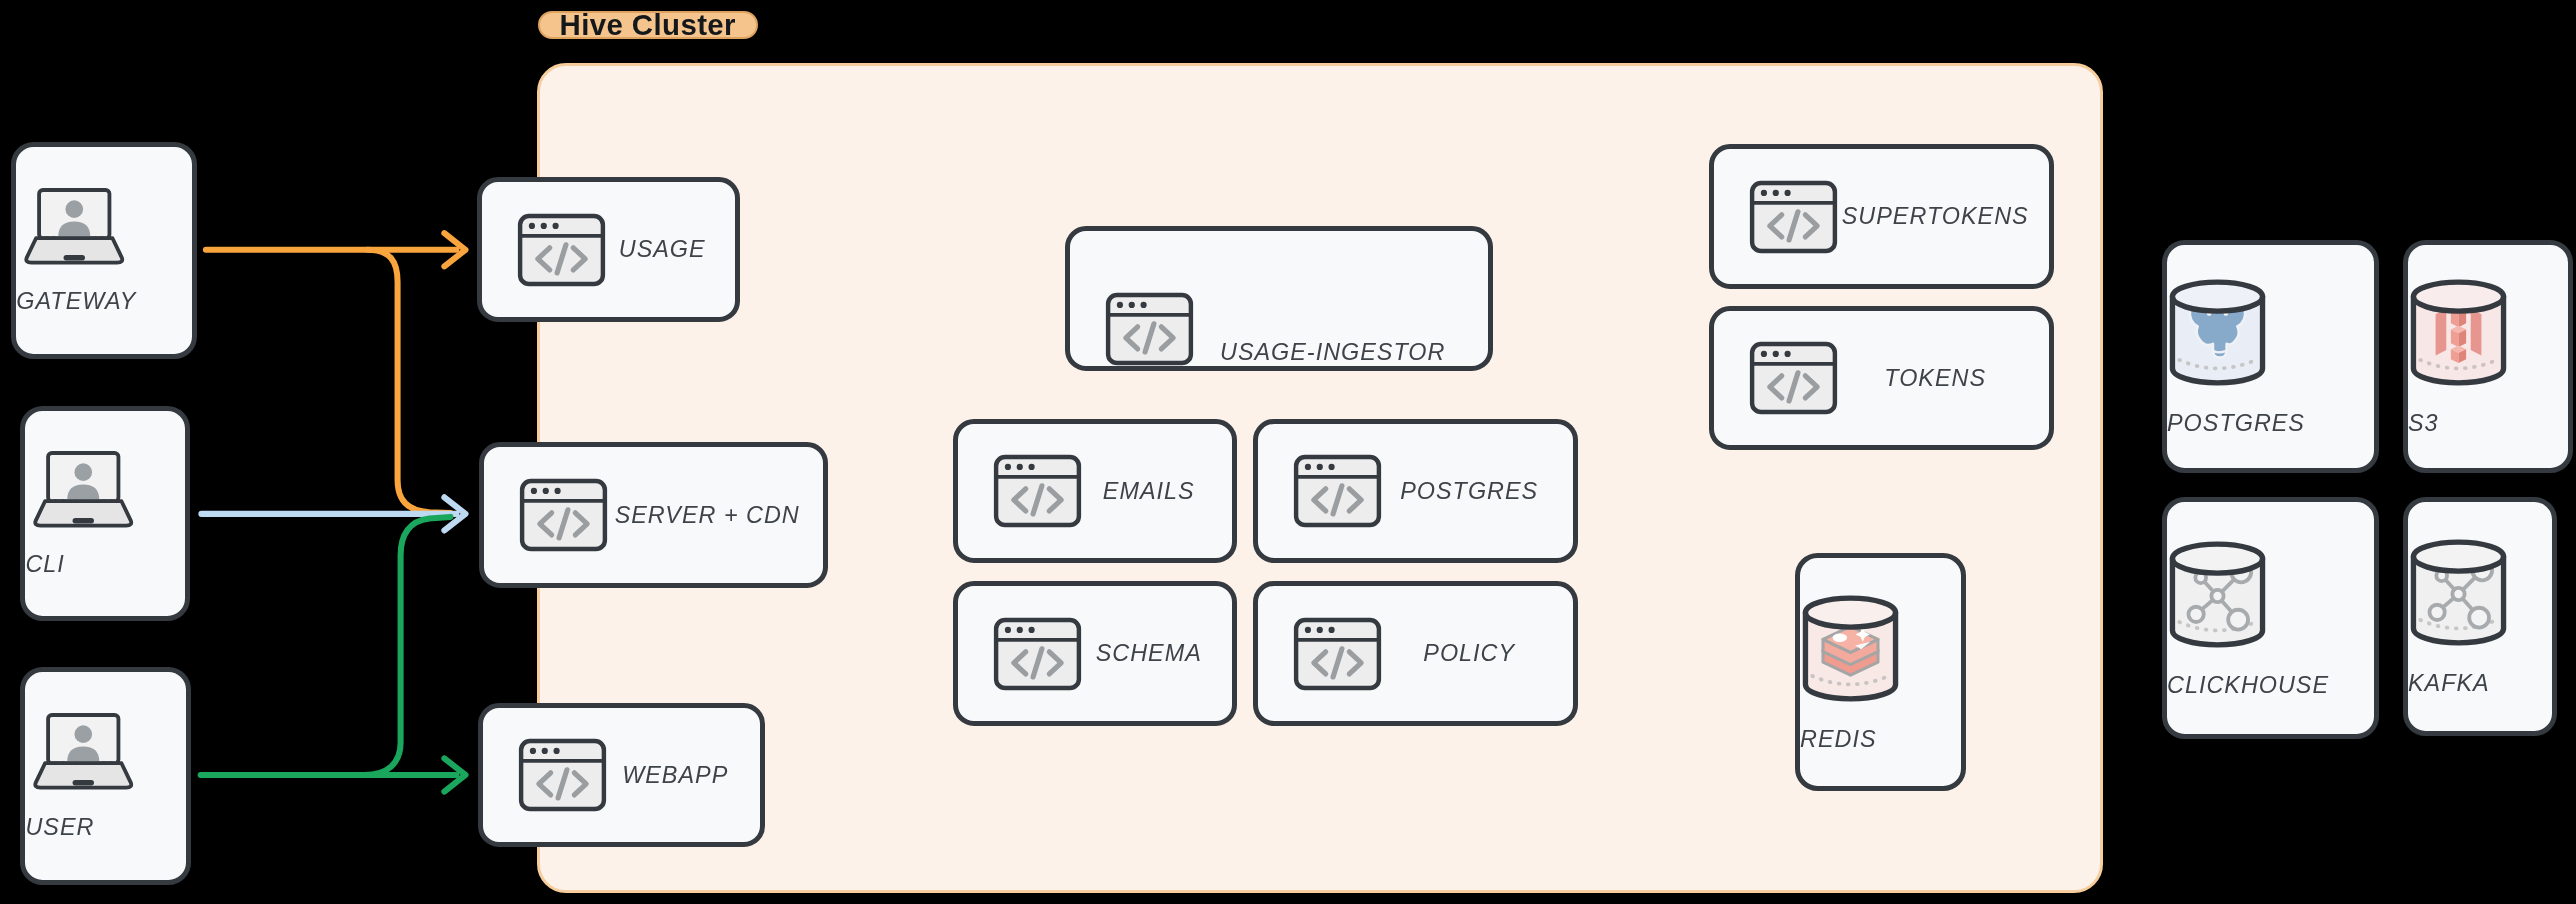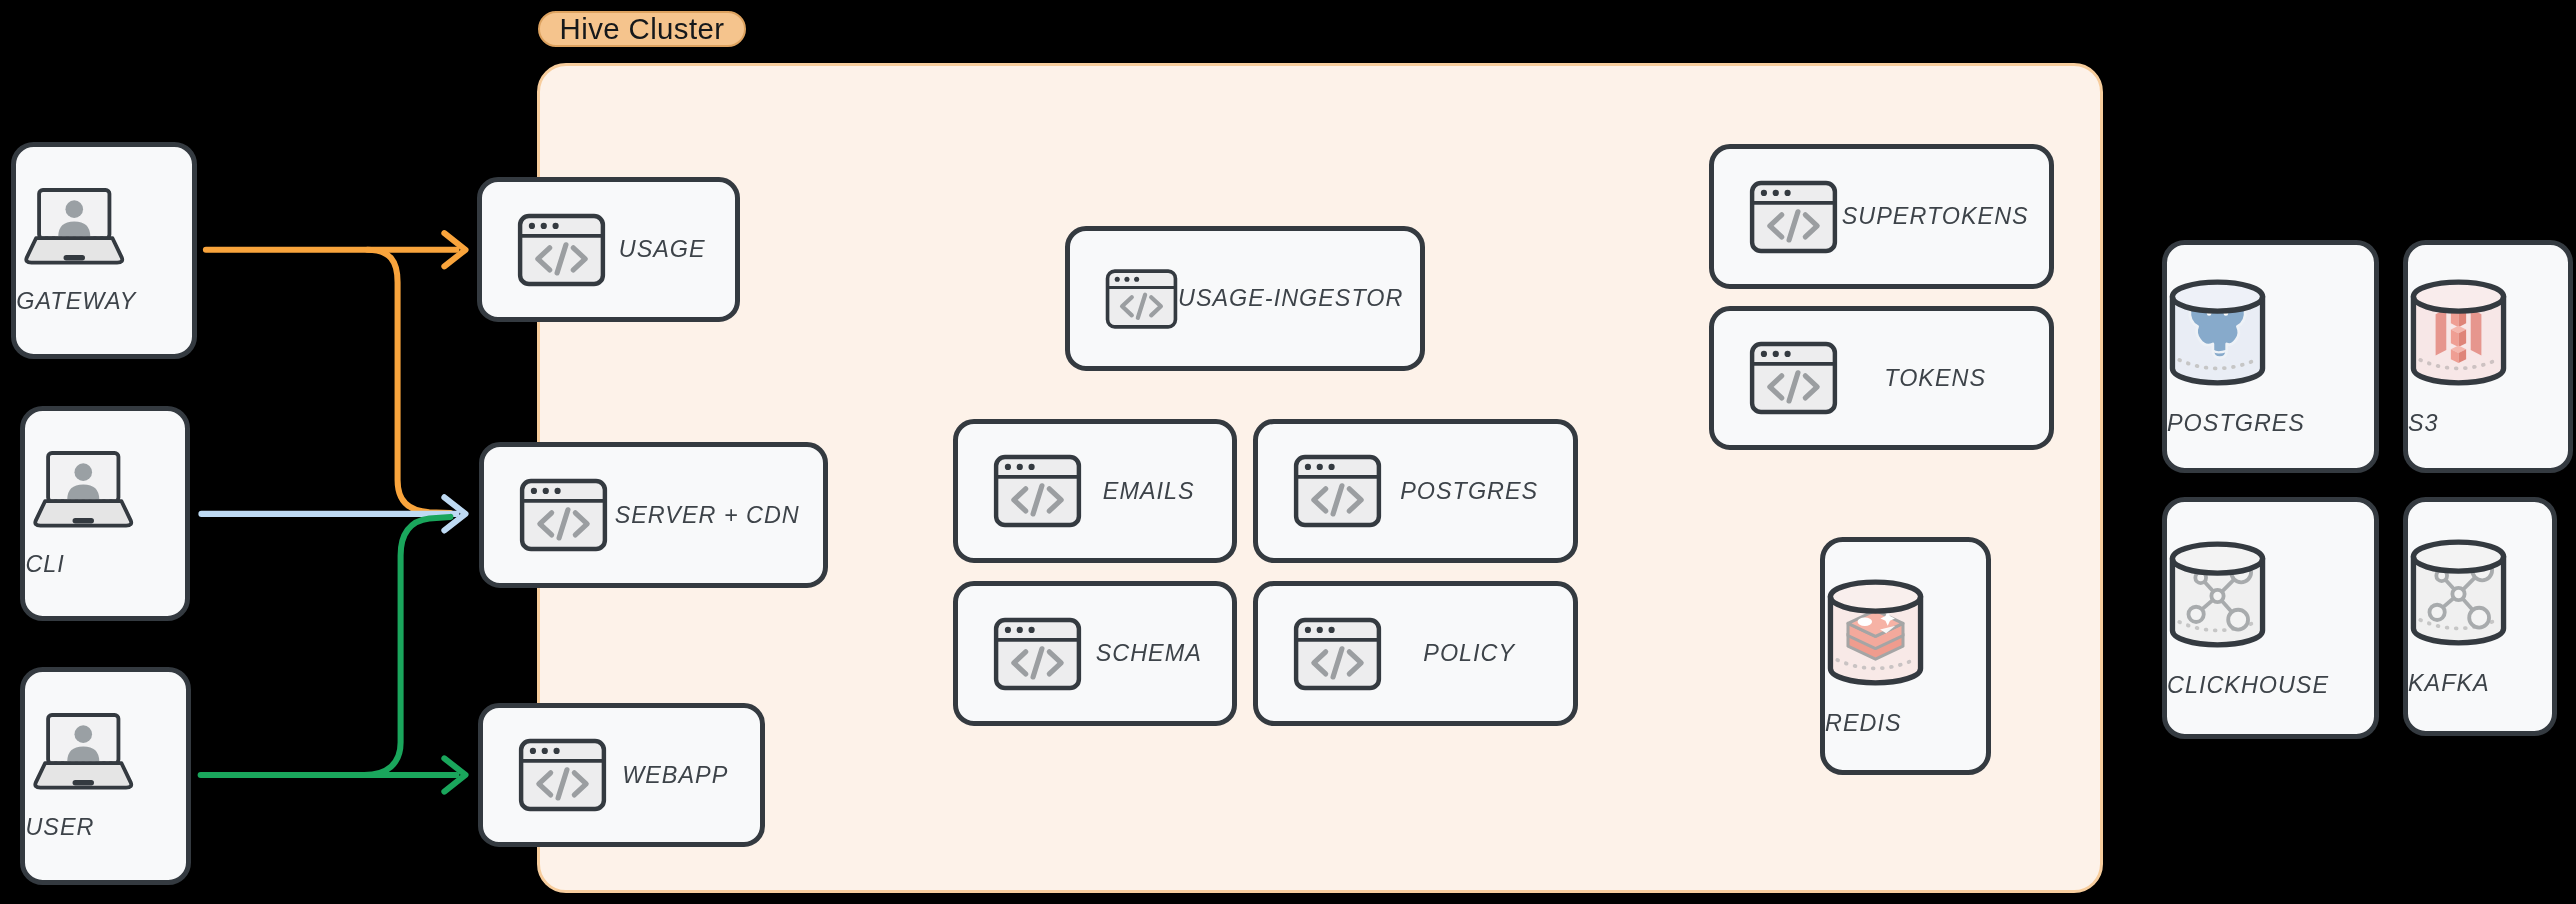--- a/index.html
+++ b/index.html
@@ -15,24 +15,24 @@
     --blue:#bedaf3;
     --green:#1aa65c;
   }
   html,body{margin:0;padding:0;background:var(--bg);}
   body{font-family:"Liberation Sans", sans-serif;}
   #canvas{position:relative;width:2576px;height:904px;background:var(--bg);overflow:hidden;}
 
   .cluster{position:absolute;left:537px;top:63px;width:1566px;height:830px;
     background:var(--cluster-fill);border:3.8px solid var(--cluster-border);
     border-radius:29px;box-sizing:border-box;}
-  .badge{position:absolute;left:538px;top:10.6px;height:36px;padding:0 19.6px;
+  .badge{position:absolute;left:538px;top:10.6px;height:28px;padding:0 19.6px;
     background:var(--badge-fill);border:2.3px solid var(--badge-border);
     border-radius:20px;display:flex;align-items:center;box-sizing:border-box;
-    font-size:29.4px;font-weight:400;color:#15181b;z-index:6;letter-spacing:0.4px;}
+    font-size:29.4px;font-weight:700;color:#15181b;z-index:6;letter-spacing:0.4px;}
 
   .box{position:absolute;background:var(--node-fill);
     border:5.3px solid var(--node-border);box-sizing:border-box;z-index:4;}
   .actor,.db{border-radius:22.6px;display:flex;flex-direction:column;
     justify-content:center;}
   .actor{gap:19.6px;}
   .db{gap:21px;}
   .service{border-radius:21px;display:flex;align-items:center;
     padding:0 16.6px 0 35px;}
   .service .label{flex:1;text-align:center;}
@@ -182,21 +182,21 @@
         <use href="#sym-codewin"></use>
       </svg>
     <span class="label">SERVER + CDN</span>
   </div>
   <div class="box service" style="left:478px;top:703px;width:287px;height:144px;">
     <svg class="icon-codewin" viewBox="0 0 118 98" width="89" height="74">
         <use href="#sym-codewin"></use>
       </svg>
     <span class="label">WEBAPP</span>
   </div>
-  <div class="box service" style="left:1065px;top:226px;width:360px;height:145px;">
+  <div class="box service" style="left:1065px;top:226px;width:428px;height:145px;align-items:flex-end;">
     <svg class="icon-codewin" viewBox="0 0 118 98" width="89" height="74">
         <use href="#sym-codewin"></use>
       </svg>
     <span class="label">USAGE-INGESTOR</span>
   </div>
   <div class="box service" style="left:953px;top:419px;width:284px;height:144px;">
     <svg class="icon-codewin" viewBox="0 0 118 98" width="89" height="74">
         <use href="#sym-codewin"></use>
       </svg>
     <span class="label">EMAILS</span>
@@ -225,21 +225,21 @@
       </svg>
     <span class="label">SUPERTOKENS</span>
   </div>
   <div class="box service" style="left:1709px;top:306px;width:345px;height:144px;">
     <svg class="icon-codewin" viewBox="0 0 118 98" width="89" height="74">
         <use href="#sym-codewin"></use>
       </svg>
     <span class="label">TOKENS</span>
   </div>
 
-  <div class="box db" style="left:1795px;top:537px;width:171px;height:238px;margin-left:25px;">
+  <div class="box db" style="left:1795px;top:553px;width:171px;height:238px;">
     <svg class="icon-cyl" viewBox="0 0 134 150" width="101" height="113">
         <use href="#sym-cyl-redis"></use>
       </svg>
     <span class="label">REDIS</span>
   </div>
   <div class="box db" style="left:2162px;top:240px;width:217px;height:233px;">
     <svg class="icon-cyl" viewBox="0 0 134 150" width="101" height="113">
         <use href="#sym-cyl-postgres"></use>
       </svg>
     <span class="label">POSTGRES</span>

